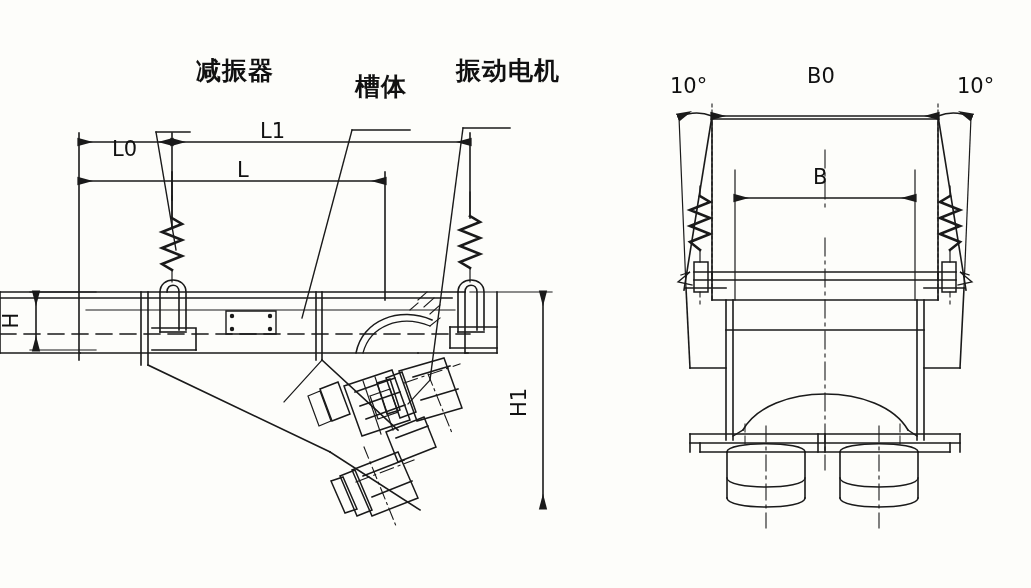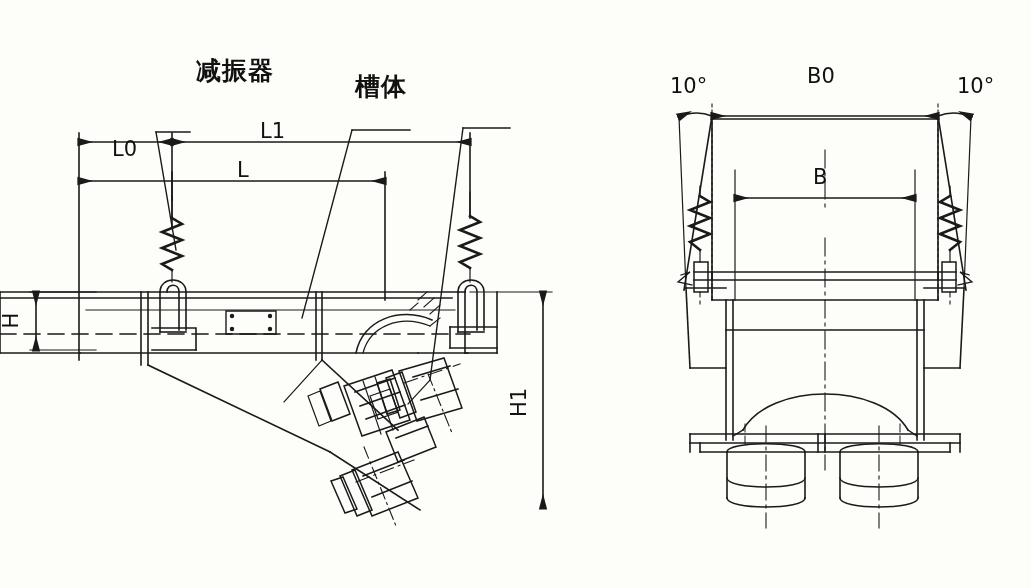--- a/index.html
+++ b/index.html
@@ -259,20 +259,21 @@
       <path d="M879,426 L879,528" stroke-dasharray="16 5 3 5" stroke-width="1.1"></path>
       <path d="M745,424 L745,448" stroke-dasharray="8 4" stroke-width="1"></path>
       <path d="M900,424 L900,448" stroke-dasharray="8 4" stroke-width="1"></path>
     </g>
   </svg>
 
   <div class="lbl cjk" style="left:196px;top:58px;">减振器</div>
 
   <div class="lbl cjk" style="left:355px;top:58px;margin-top:16px;">槽体</div>
 
+  <div class="lbl cjk" style="left:456px;top:58px;">振动电机</div>
 
   <div class="lbl dim" style="left:112px;top:139px;">L0</div>
 
   <div class="lbl dim" style="left:260px;top:121px;">L1</div>
 
   <div class="lbl dim" style="left:237px;top:160px;">L</div>
 
   <div class="lbl dim rot90" style="left:4px;top:310px;">H</div>
 
   <div class="lbl dim rot90" style="left:505px;top:392px;">H1</div>

